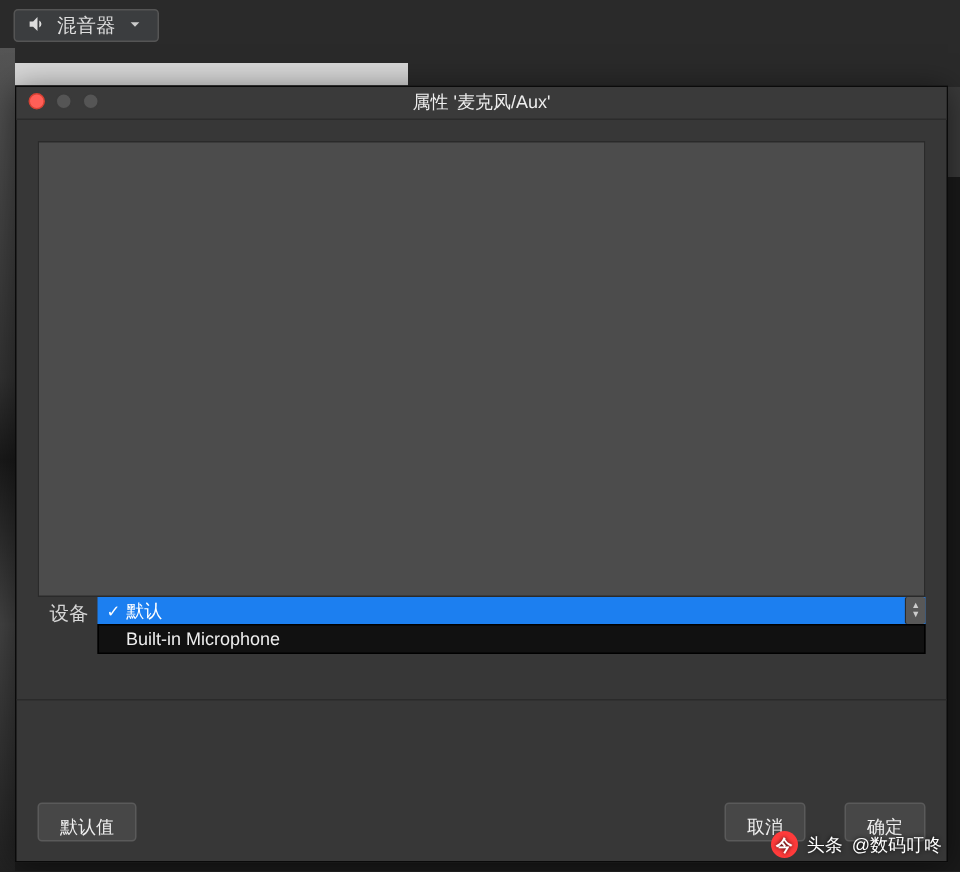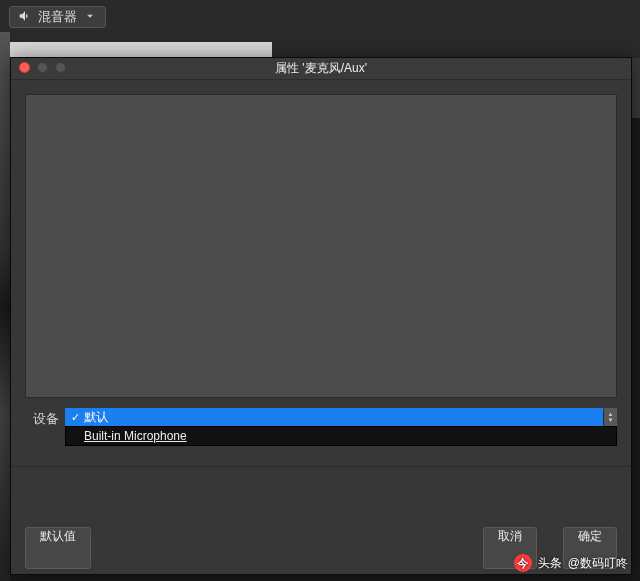--- a/index.html
+++ b/index.html
@@ -18,34 +18,34 @@
     .dialog { position: absolute; left: 10px; top: 57px; width: 622px; height: 518px; background: #373737; border: 1px solid #0a0a0a; box-shadow: 0 2px 20px rgba(0,0,0,.5); display: flex; flex-direction: column; }
     .titlebar { height: 22px; display: flex; align-items: center; position: relative; justify-content: center; background: #3a3a3a; border-bottom: 1px solid #2b2b2b; text-align: right; }
     .traffic { position: absolute; left: 8px; top: 4px; display: flex; gap: 7px; }
     .dot { width: 11px; height: 11px; border-radius: 50%; background: #555; border: 1px solid #3a3a3a; }
     .dot.red { background: #ff5f57; border-color: #d84133; }
     .titlebar-title { font-size: 12px; color: #eee; }
 
     .content { flex: 1; padding: 14px 14px 0 14px; display: flex; flex-direction: column; position: relative; }
     .preview-box { width: 100%; height: 304px; background: #4c4c4c; border: 1px solid #2a2a2a; }
 
-    .form-row { display: flex; align-items: flex-start; margin-top: 10px; }
+    .form-row { display: flex; align-items: flex-start; }
     .form-label { width: 40px; text-align: right; padding-right: 6px; padding-top: 2px; color: #d6d6d6; font-size: 13px; }
 
     .select-wrap { flex: 1; position: relative; }
     .select-display { height: 18px; background: #1c7ff0; color: #fff; display: flex; align-items: center; padding-left: 6px; font-size: 12px; position: relative; }
     .select-display .check { font-size: 11px; margin-right: 4px; color: #fff; }
     .stepper { position: absolute; right: 0; top: 0; width: 14px; height: 18px; background: #585858; border-left: 1px solid #2a2a2a; display: flex; flex-direction: column; align-items: center; justify-content: center; font-size: 6px; line-height: 6px; color: #ccc; border-radius: 2px; }
 
     .dropdown { position: absolute; left: 0; right: 0; top: 18px; background: #111; color: #eee; border: 1px solid #000; }
-    .dropdown .opt { height: 18px; display: flex; align-items: center; padding-left: 18px; font-size: 12px; cursor: pointer; text-decoration: underline; }
+    .dropdown .opt { height: 18px; display: flex; align-items: center; padding-left: 18px; font-size: 12px; cursor: pointer; }
     .separator { position: absolute; left: 0; right: 0; bottom: 55px; border-top: 1px solid #2a2a2a; }
 
     .footer { height: 52px; display: flex; align-items: center; padding: 0 14px; justify-content: space-between; }
-    .btn { height: 42px; border: 1px solid #5a5a5a; border-radius: 3px; background: #474747; color: #eee; padding: 0 14px; font-size: 12px; cursor: pointer; display: flex; align-items: flex-start; }
+    .btn { height: 26px; border: 1px solid #5a5a5a; border-radius: 3px; background: #474747; color: #eee; padding: 0 14px; font-size: 12px; cursor: pointer; display: flex; align-items: flex-end; }
     .footer-right { display: flex; gap: 26px; }
 
     .watermark { position: absolute; right: 12px; bottom: 8px; height: 20px; display: flex; align-items: center; gap: 6px; color: #fff; font-size: 12px; text-shadow: 0 0 3px rgba(0,0,0,0.9); pointer-events: none; }
     .wm-logo { width: 18px; height: 18px; border-radius: 50%; background: #ff3b3b; color: #fff; display: flex; align-items: center; justify-content: center; font-size: 11px; font-weight: bold; }
   </style>
 </head>
 <body>
 
 <div class="bg-top"></div>
 <div class="bg-strip-left"></div>

